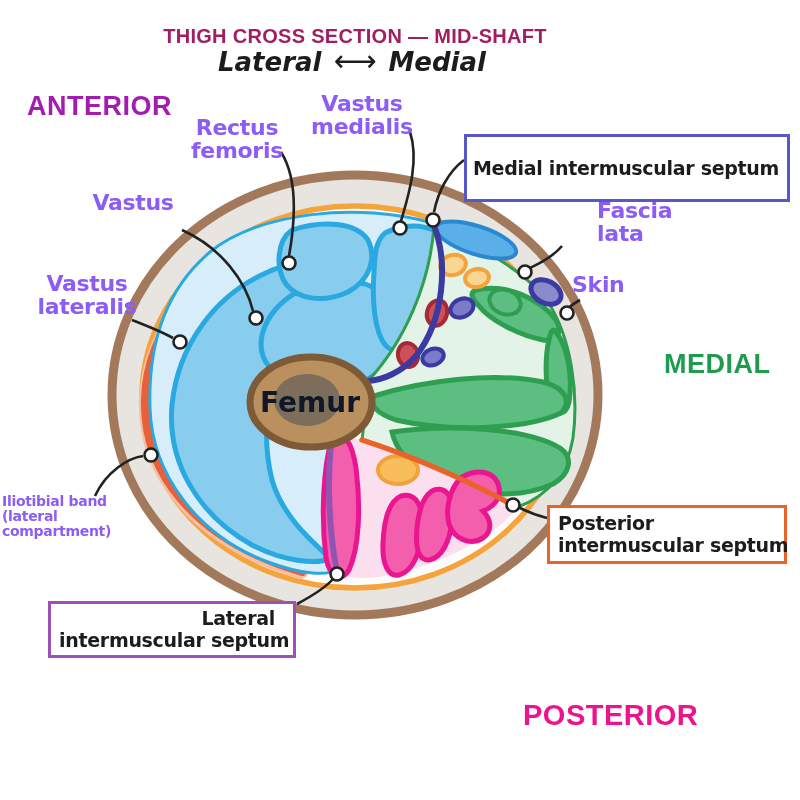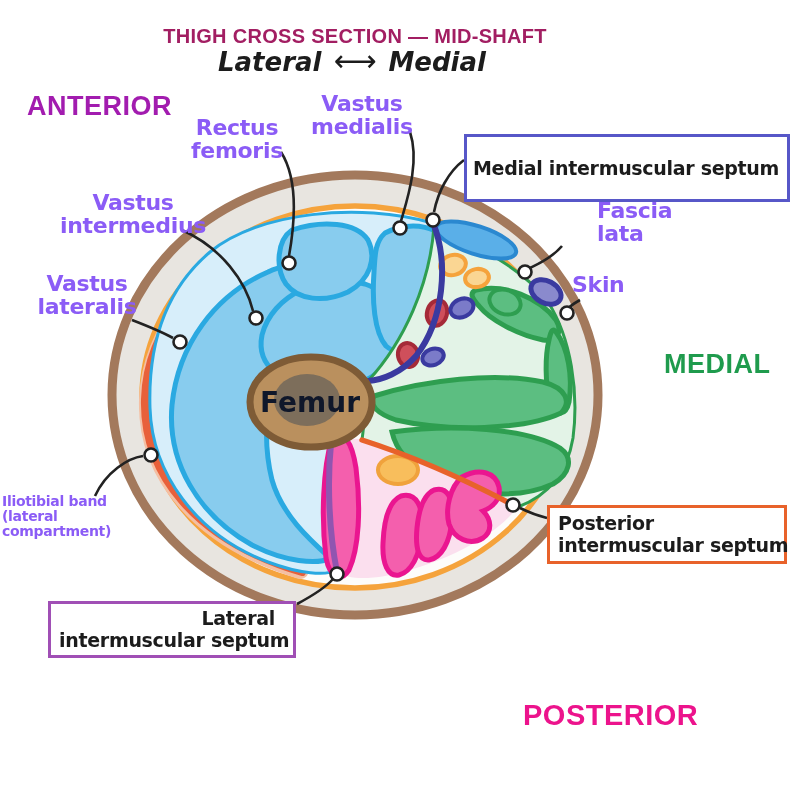--- a/index.html
+++ b/index.html
@@ -146,21 +146,20 @@
     <div>femoris</div>
   </div>
 
   <div class="lbl hand centered" style="left:362px;top:92px;">
     <div>Vastus</div>
     <div>medialis</div>
   </div>
 
   <div class="lbl hand centered" style="left:133px;top:191px;">
     <div>Vastus</div>
-    <div>intermedius</div>
   </div>
 
   <div class="lbl hand centered" style="left:87px;top:272px;">
     <div>Vastus</div>
     <div>lateralis</div>
   </div>
 
   <div class="lbl hand" style="left:549px;top:199px;margin-left:48px;">
     <div>Fascia</div>
     <div>lata</div>

